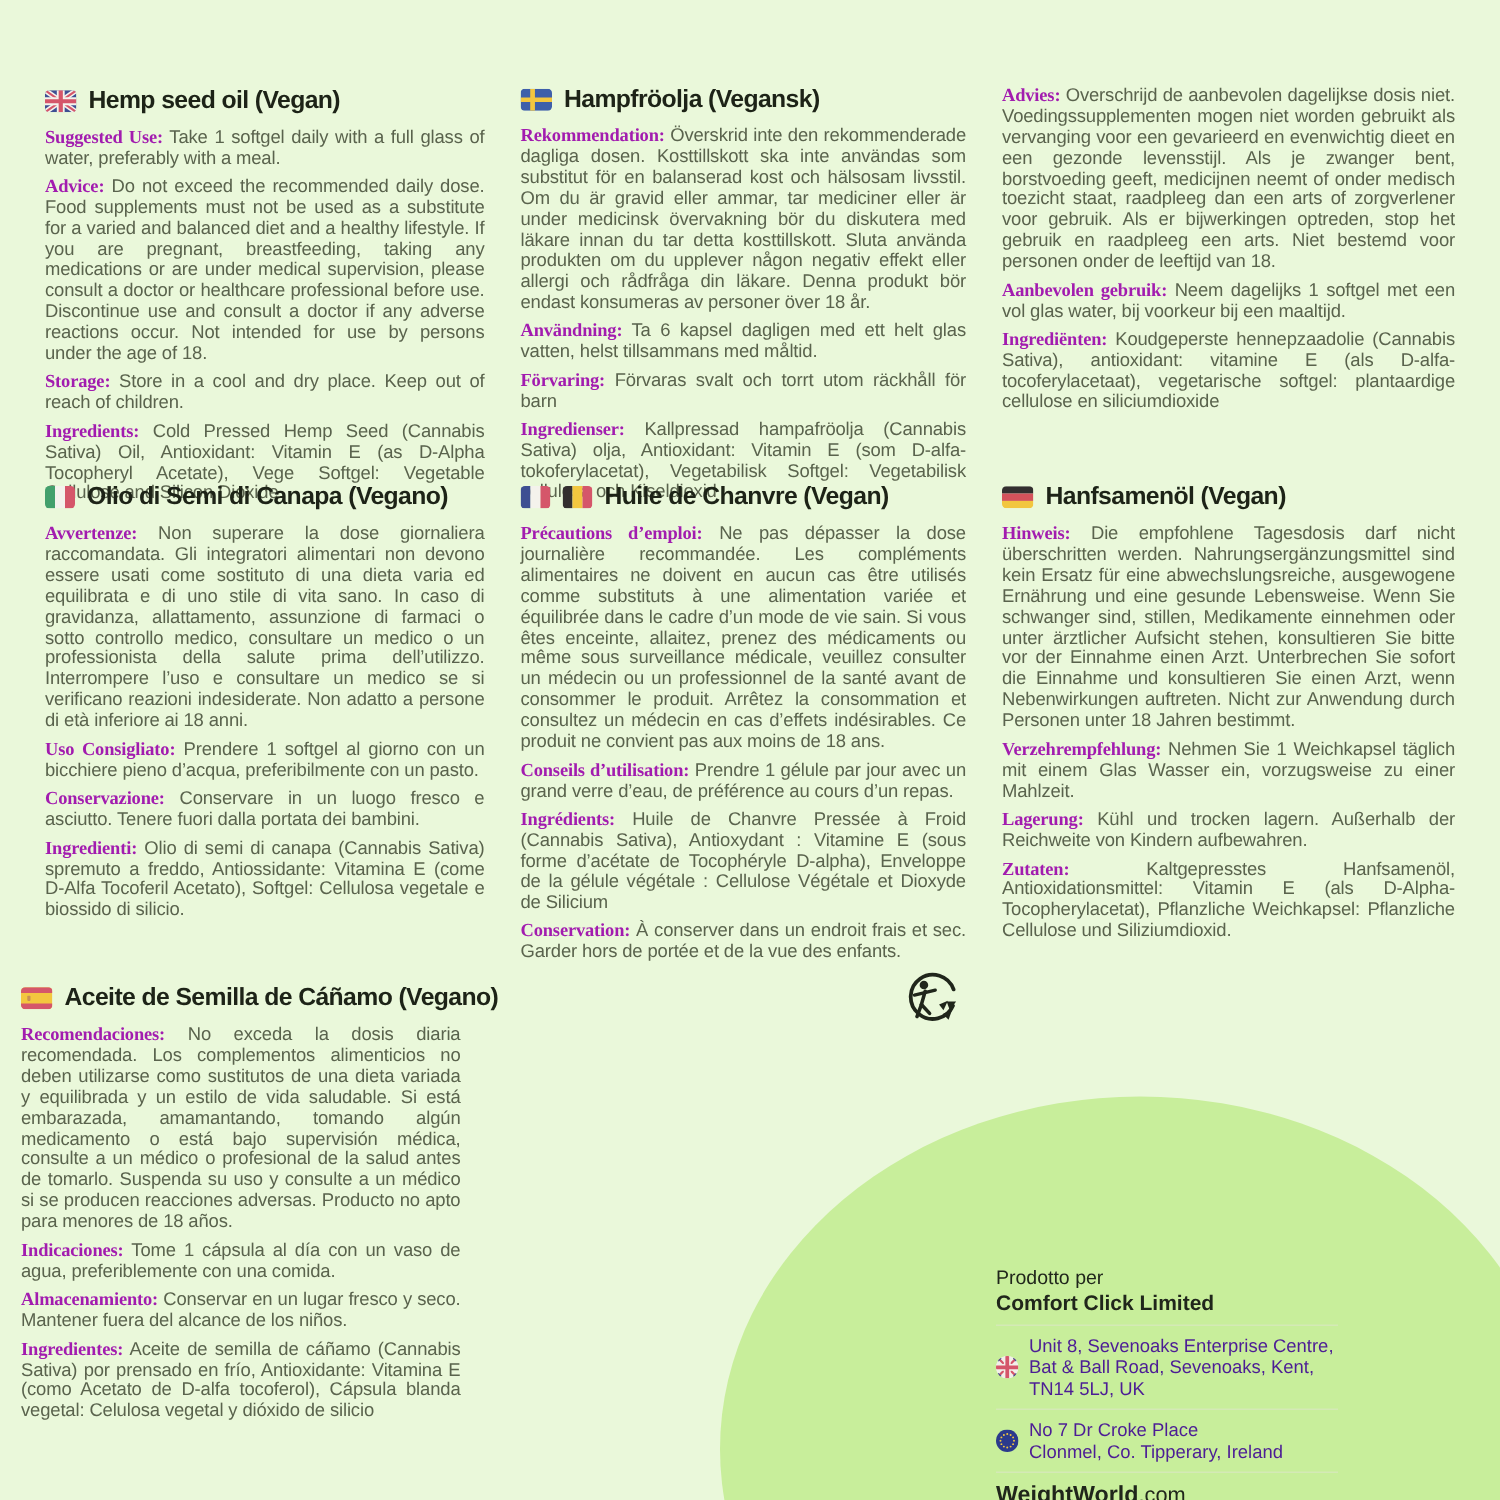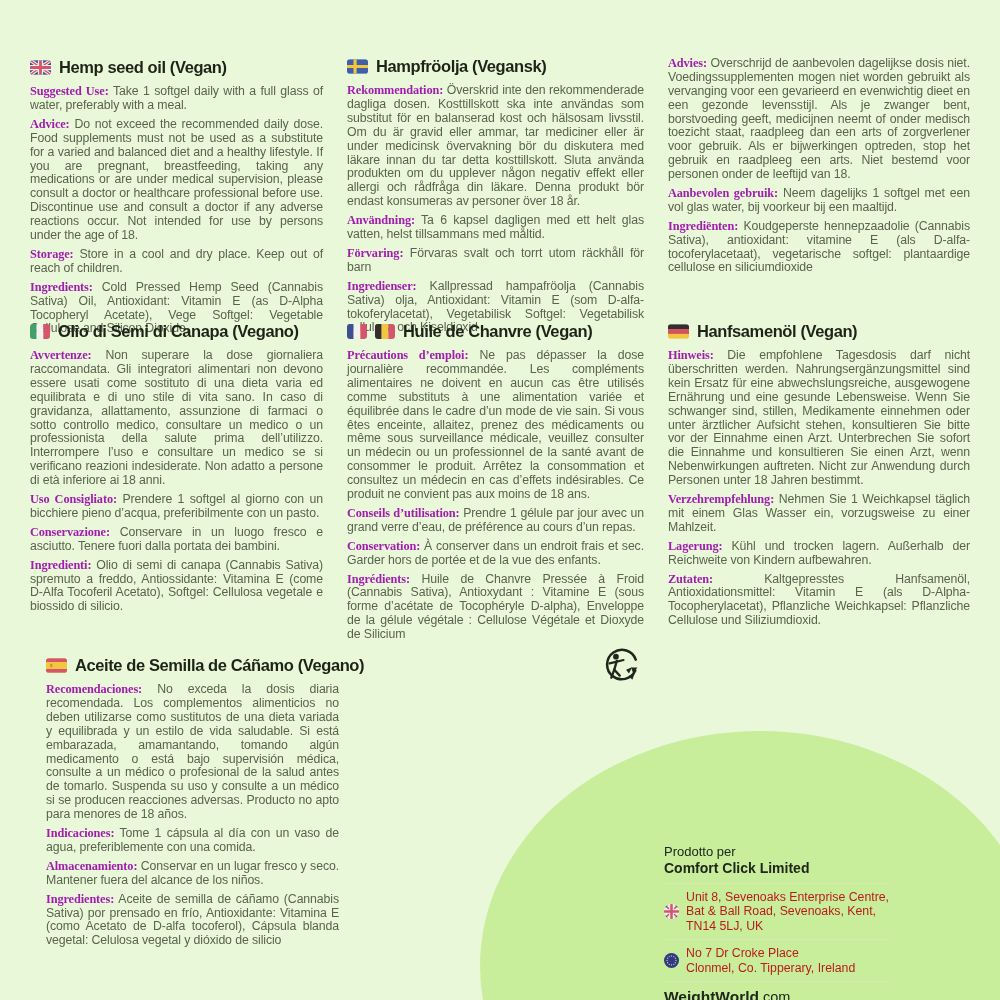--- a/index.html
+++ b/index.html
@@ -6,33 +6,33 @@
   body{font-family:"Liberation Sans", sans-serif;}
   #sheet{position:relative;width:1000px;height:1000px;background:#eaf8da;overflow:hidden;}
   #circle{position:absolute;left:480px;top:731px;width:560px;height:470px;border-radius:50%;background:#c8ee9b;}
   .col{position:absolute;}
   .sec0{left:30px;top:58px;width:293px;}
   .sec1{left:347px;top:57px;width:297px;}
   .sec2{left:668px;top:57px;width:302px;}
   .sec3{left:30px;top:322px;width:293px;}
   .sec4{left:347px;top:322px;width:297px;}
   .sec5{left:668px;top:322px;width:302px;}
-  .sec6{left:46px;top:656px;width:293px;}
+  .sec6{left:14px;top:656px;width:293px;}
   .head{display:flex;align-items:center;gap:8px;margin:0 0 9px 0;}
   .flag{display:inline-flex;line-height:0;flex:0 0 auto;}
   .title{font-size:16.5px;font-weight:bold;letter-spacing:-0.4px;color:#1d2317;margin:0;white-space:nowrap;line-height:1.1;}
   .para{font-size:12.3px;line-height:1.13;text-align:justify;color:#5a634d;margin:0 0 5px 0;letter-spacing:-0.1px;}
   .lead{color:#a21caf;font-weight:bold;font-family:Liberation Serif, serif;}
   .triman{display:flex;justify-content:flex-end;margin-top:3px;padding-right:4px;}
   .footer{position:absolute;left:664px;top:845px;width:228px;color:#20261b;}
   .produced{font-size:13px;line-height:1.15;}
   .company{font-size:14px;font-weight:bold;line-height:1.2;}
   .rule{height:1px;background:#d4e9b6;margin:6px 0;}
   .addr{display:flex;align-items:center;gap:7px;}
-  .addr-lines{font-size:12.3px;line-height:1.18;color:#b91c1c;}
+  .addr-lines{font-size:12.3px;line-height:1.18;color:#4c1d95;}
   .roundel{display:inline-flex;line-height:0;flex:0 0 auto;}
   .brand{font-size:15.5px;margin-top:2px;}
   .brand b{font-weight:bold;}
   .brand span{font-weight:normal;font-size:14.5px;}
 </style>
 </head>
 <body>
 
 <div id="sheet">
   <div id="circle"></div>
@@ -143,22 +143,22 @@
               <rect width="20" height="45" fill="#332f2f"></rect>
               <rect x="20" width="20" height="45" fill="#f2c63f"></rect>
               <rect x="40" width="20" height="45" fill="#d5566a"></rect>
             </g>
           </svg>
       </span>
       <h2 class="title">Huile de Chanvre (Vegan)</h2>
     </div>
     <p class="para"><b class="lead">Précautions d’emploi:</b> <span>Ne pas dépasser la dose journalière recommandée. Les compléments alimentaires ne doivent en aucun cas être utilisés comme substituts à une alimentation variée et équilibrée dans le cadre d’un mode de vie sain. Si vous êtes enceinte, allaitez, prenez des médicaments ou même sous surveillance médicale, veuillez consulter un médecin ou un professionnel de la santé avant de consommer le produit. Arrêtez la consommation et consultez un médecin en cas d’effets indésirables. Ce produit ne convient pas aux moins de 18 ans.</span></p>
     <p class="para"><b class="lead">Conseils d’utilisation:</b> <span>Prendre 1 gélule par jour avec un grand verre d’eau, de préférence au cours d’un repas.</span></p>
+    <p class="para"><b class="lead">Ingrédients:</b> <span>Huile de Chanvre Pressée à Froid (Cannabis Sativa), Antioxydant : Vitamine E (sous forme d’acétate de Tocophéryle D-alpha), Enveloppe de la gélule végétale : Cellulose Végétale et Dioxyde de Silicium</span></p>
     <p class="para"><b class="lead">Conservation:</b> <span>À conserver dans un endroit frais et sec. Garder hors de portée et de la vue des enfants.</span></p>
-    <p class="para"><b class="lead">Ingrédients:</b> <span>Huile de Chanvre Pressée à Froid (Cannabis Sativa), Antioxydant : Vitamine E (sous forme d’acétate de Tocophéryle D-alpha), Enveloppe de la gélule végétale : Cellulose Végétale et Dioxyde de Silicium</span></p>
     <div class="triman">
       <svg width="38" height="37" viewBox="0 0 44 44" fill="none">
         <path d="M39 28 A17.5 17.5 0 1 1 39.5 15" stroke="#20261b" stroke-width="3" stroke-linecap="round"></path>
         <polygon points="41.5,24.5 36.5,31.5 34,24.5" fill="#20261b"></polygon>
         <circle cx="16" cy="11.5" r="3.4" fill="#20261b"></circle>
         <path d="M8.5 19.5 L25 15.5" stroke="#20261b" stroke-width="2.6" stroke-linecap="round"></path>
         <path d="M17 16.5 L14 27" stroke="#20261b" stroke-width="2.8" stroke-linecap="round"></path>
         <path d="M14 27 L10.5 36.5" stroke="#20261b" stroke-width="2.8" stroke-linecap="round"></path>
         <path d="M14 27 L20.5 34" stroke="#20261b" stroke-width="2.8" stroke-linecap="round"></path>
         <polygon points="28,27 35,24 31.5,31.5" fill="#20261b"></polygon>

